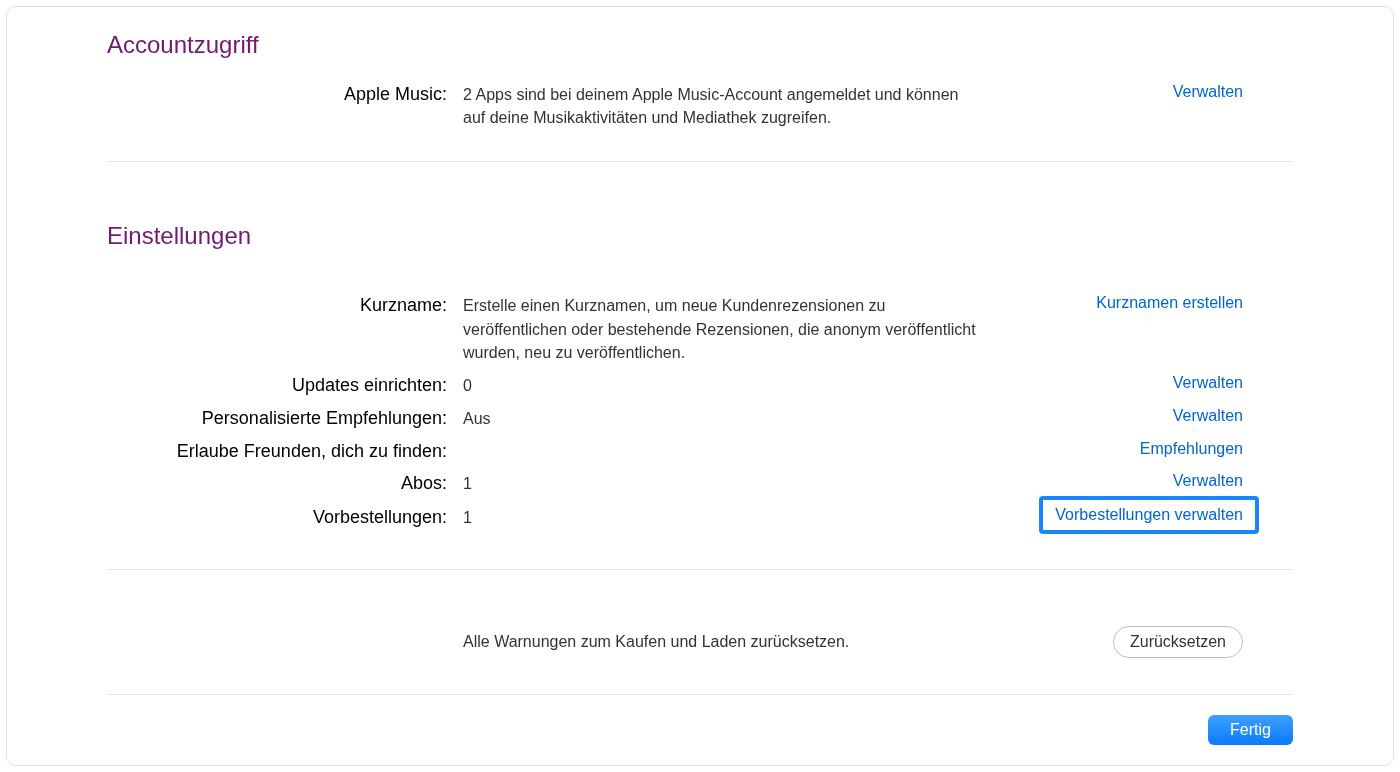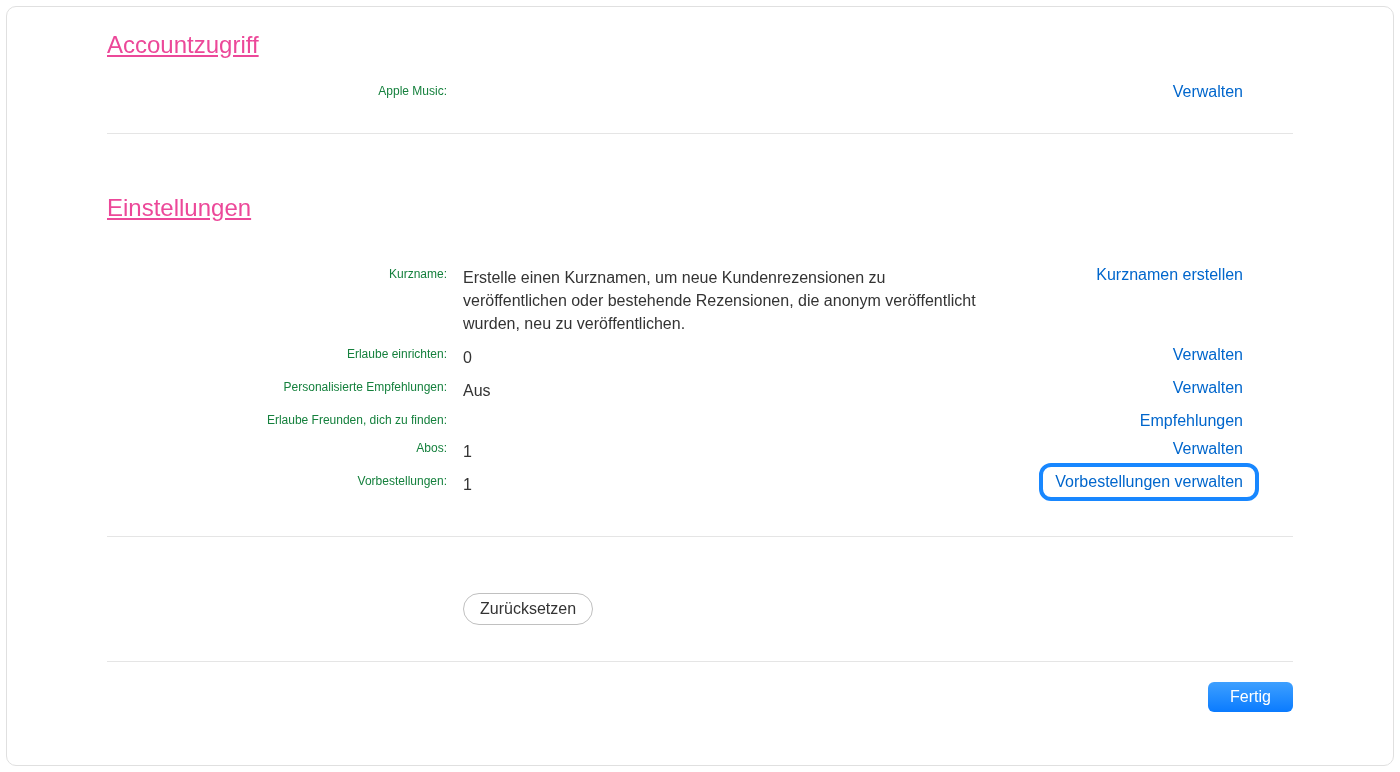--- a/index.html
+++ b/index.html
@@ -13,40 +13,39 @@
   .panel {
     border: 1px solid #e0e0e0;
     border-radius: 10px;
     padding: 20px 100px 20px 100px;
     width: 100%;
     min-height: 760px;
   }
   .section-title {
     font-size: 24px;
     font-weight: 400;
-    color: #ec4899;
+    color: #701a75;
     margin-top: 4px;
     margin-bottom: 24px;
-    text-decoration: underline;
   }
   .section-title.settings {
     margin-top: 60px;
     margin-bottom: 44px;
   }
   .row {
     display: flex;
     align-items: flex-start;
     margin-bottom: 10px;
     gap: 16px;
   }
   .label-col {
     flex: 0 0 340px;
     text-align: right;
-    color: #15803d;
-    font-size: 12px;
+    color: #000000;
+    font-size: 18px;
     padding-top: 1px;
   }
   .value-col {
     flex: 1 1 auto;
     color: #333;
     font-size: 16px;
     line-height: 1.45;
     max-width: 520px;
   }
   .action-col {
@@ -61,21 +60,21 @@
     font-size: 16px;
   }
   .divider {
     border: none;
     border-top: 1px solid #e5e5e5;
     margin: 32px 0 0 0;
   }
   .highlight-box {
     display: inline-block;
     border: 4px solid #1887ff;
-    border-radius: 12px;
+    border-radius: 4px;
     padding: 6px 12px;
     margin: -10px -16px;
   }
   .reset-row {
     display: flex;
     align-items: center;
     margin-top: 56px;
     margin-bottom: 36px;
   }
   .reset-label-col {
@@ -118,39 +117,40 @@
 </style>
 </head>
 <body>
 
 <div class="panel">
 
   <div class="section-title">Accountzugriff</div>
 
   <div class="row">
     <div class="label-col">Apple Music:</div>
+    <div class="value-col">2 Apps sind bei deinem Apple Music-Account angemeldet und können auf deine Musikaktivitäten und Mediathek zugreifen.</div>
     <div class="action-col">
       <span class="link">Verwalten</span>
     </div>
   </div>
 
   <hr class="divider">
 
   <div class="section-title settings">Einstellungen</div>
 
   <div class="row">
     <div class="label-col">Kurzname:</div>
     <div class="value-col">Erstelle einen Kurznamen, um neue Kundenrezensionen zu veröffentlichen oder bestehende Rezensionen, die anonym veröffentlicht wurden, neu zu veröffentlichen.</div>
     <div class="action-col">
       <span class="link">Kurznamen erstellen</span>
     </div>
   </div>
 
   <div class="row">
-    <div class="label-col">Erlaube einrichten:</div>
+    <div class="label-col">Updates einrichten:</div>
     <div class="value-col">0</div>
     <div class="action-col">
       <span class="link">Verwalten</span>
     </div>
   </div>
 
   <div class="row">
     <div class="label-col">Personalisierte Empfehlungen:</div>
     <div class="value-col">Aus</div>
     <div class="action-col">
@@ -180,20 +180,21 @@
       <span class="highlight-box">
         <span class="link">Vorbestellungen verwalten</span>
       </span>
     </div>
   </div>
 
   <hr class="divider" style="margin-top:40px;">
 
   <div class="reset-row">
     <div class="reset-label-col"></div>
+    <div class="reset-text">Alle Warnungen zum Kaufen und Laden zurücksetzen.</div>
     <div class="reset-btn-col">
       <button class="btn-light">Zurücksetzen</button>
     </div>
   </div>
 
   <div class="footer">
     <button class="btn-primary">Fertig</button>
   </div>
 
 </div>

